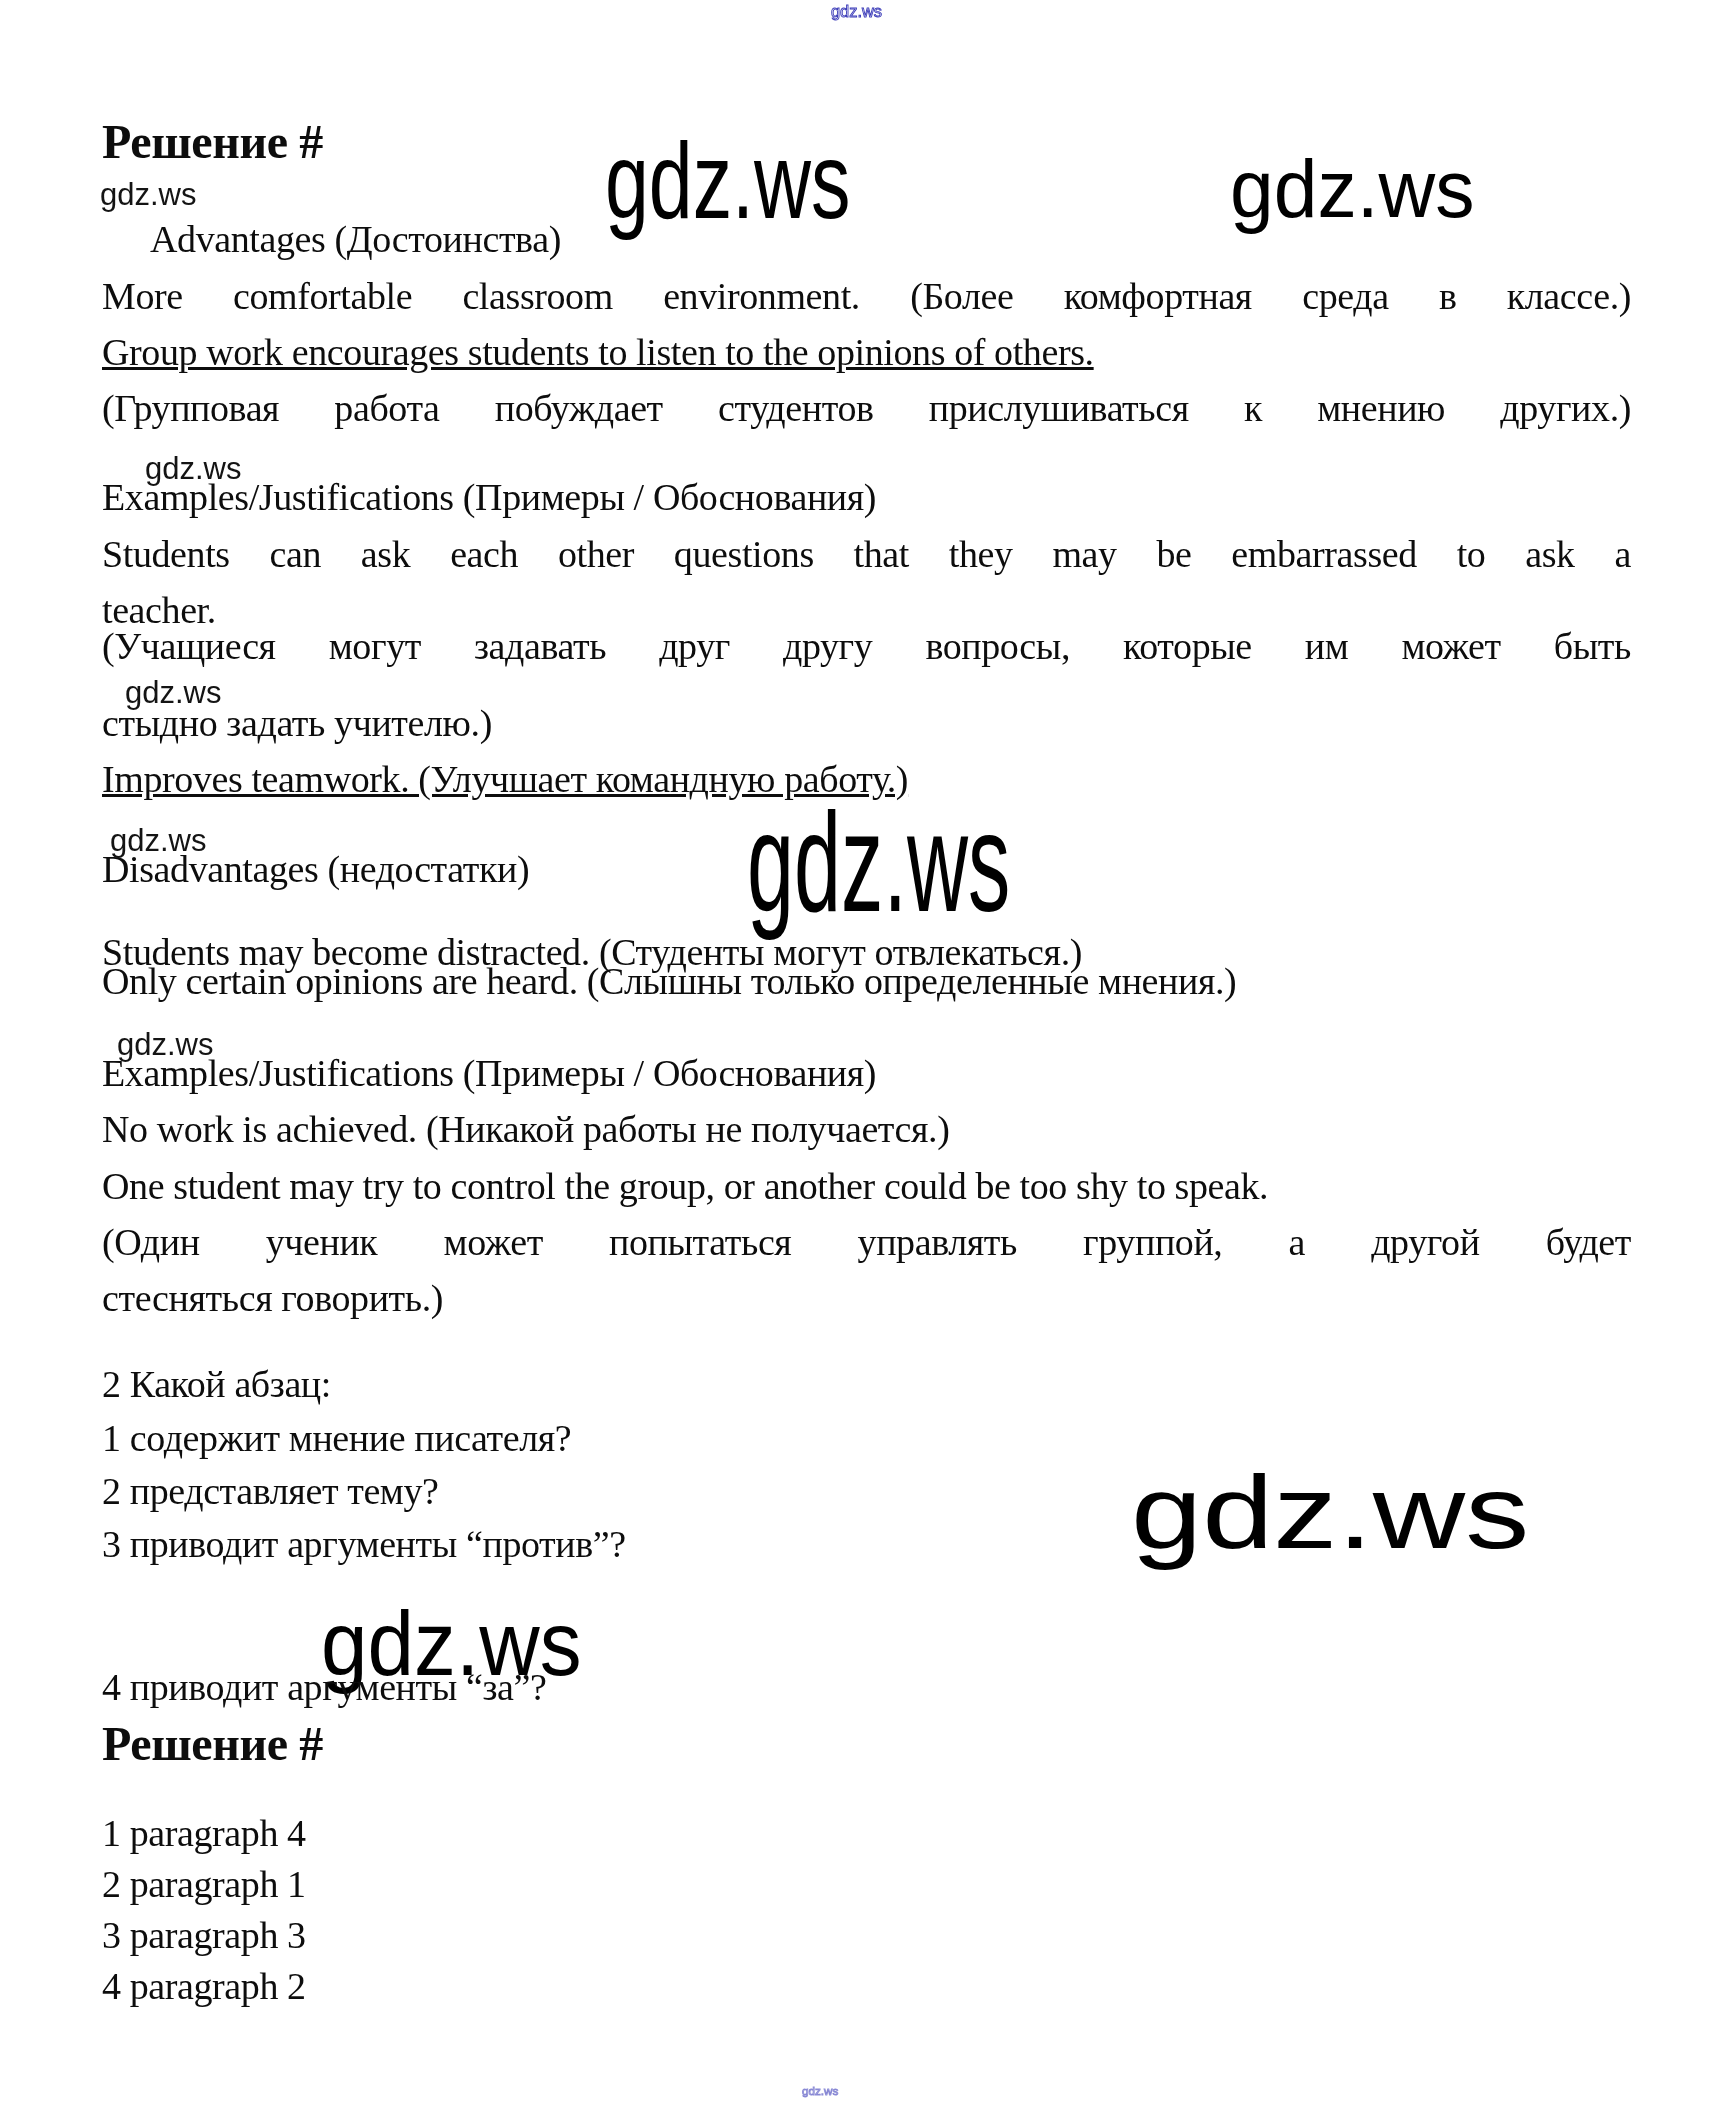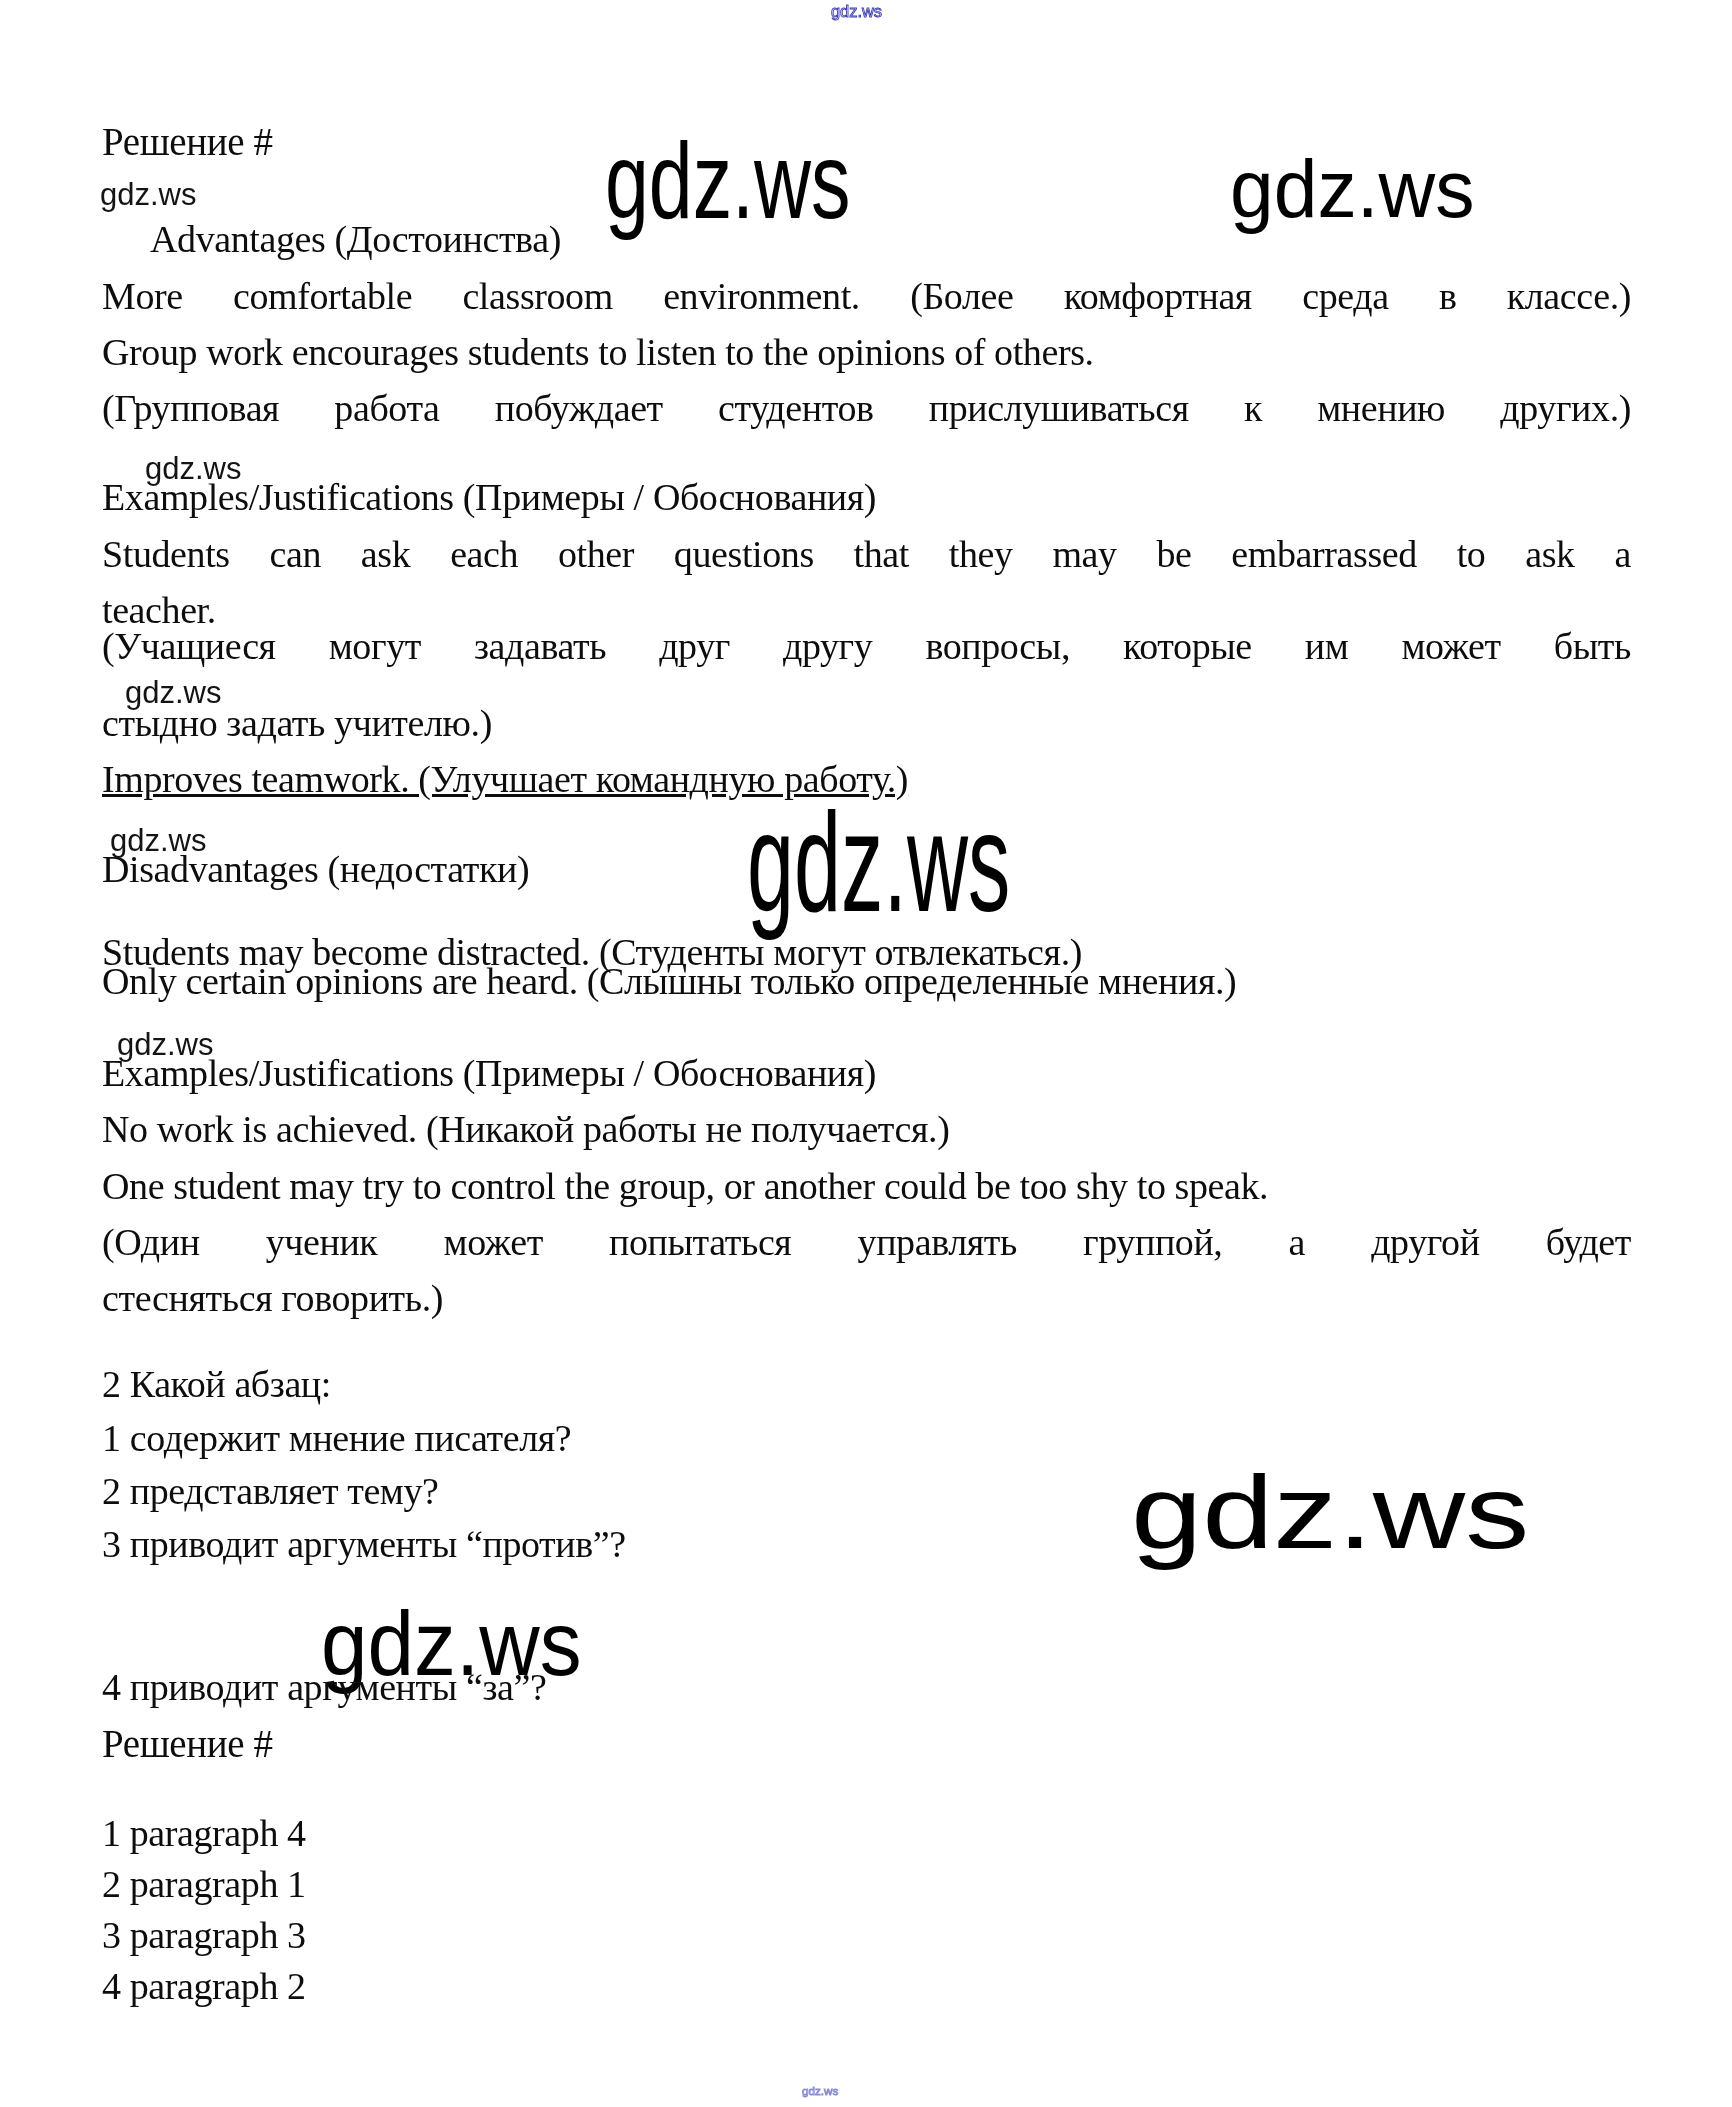--- a/index.html
+++ b/index.html
@@ -21,22 +21,22 @@
     white-space:nowrap;
     letter-spacing:-0.4px;
   }
   .just{
     width:1529px;
     white-space:normal;
     text-align:justify;
     text-align-last:justify;
   }
   .heading{
-    font-weight:normal;
-    font-size:39px;
+    font-weight:bold;
+    font-size:48px;
   }
   .wm-label{
     position:absolute;
     font-family:"Liberation Sans", sans-serif;
     font-size:31px;
     line-height:34px;
     color:#141414;
     white-space:nowrap;
   }
   .wm-big{
@@ -71,21 +71,21 @@
   <div class="wm-label" style="left:100px;top:178px;">gdz.ws</div>
   <div class="wm-label" style="left:145px;top:452px;">gdz.ws</div>
   <div class="wm-label" style="left:125px;top:676px;">gdz.ws</div>
   <div class="wm-label" style="left:110px;top:824px;">gdz.ws</div>
   <div class="wm-label" style="left:117px;top:1028px;">gdz.ws</div>
 
   <div class="line heading" style="top:114px;">Решение #</div>
 
   <div class="line" style="top:211px;margin-left:48px;">Advantages (Достоинства)</div>
   <div class="line just" style="top:268px;">More comfortable classroom environment. (Более комфортная среда в классе.)</div>
-  <div class="line" style="top:324px;">Group work encourages students to listen to the opinions of others.</div>
+  <div class="line" style="top:324px;text-decoration:underline;">Group work encourages students to listen to the opinions of others.</div>
   <div class="line just" style="top:380px;">(Групповая работа побуждает студентов прислушиваться к мнению других.)</div>
 
   <div class="line" style="top:469px;">Examples/Justifications (Примеры / Обоснования)</div>
   <div class="line just" style="top:526px;">Students can ask each other questions that they may be embarrassed to ask a</div>
   <div class="line" style="top:582px;">teacher.</div>
   <div class="line just" style="top:618px;">(Учащиеся могут задавать друг другу вопросы, которые им может быть</div>
   <div class="line" style="top:695px;">стыдно задать учителю.)</div>
   <div class="line" style="top:751px;text-decoration:underline;">Improves teamwork. (Улучшает командную работу.)</div>
 
   <div class="line" style="top:841px;">Disadvantages (недостатки)</div>

